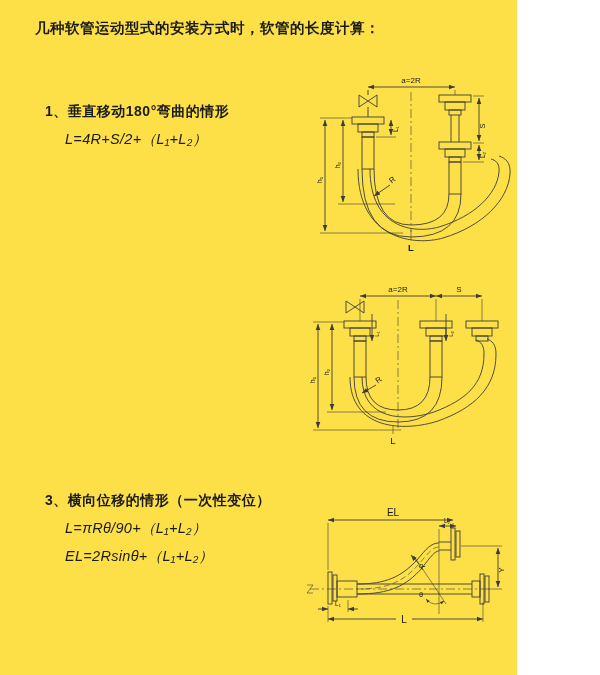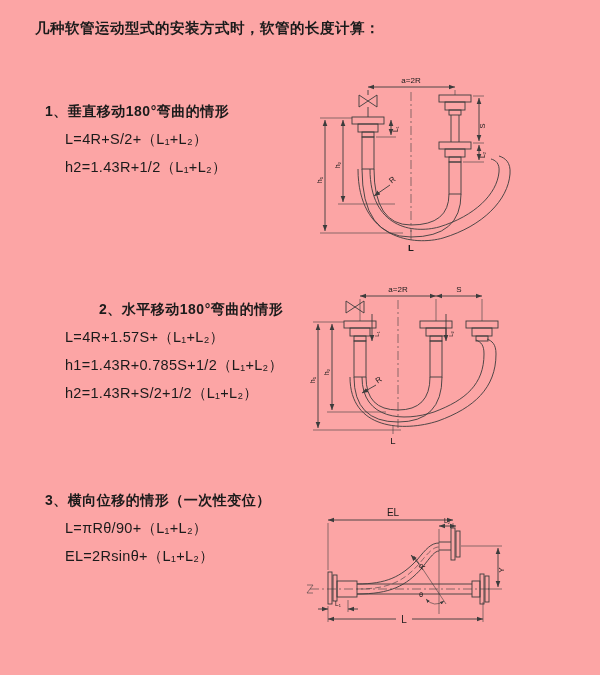--- a/index.html
+++ b/index.html
@@ -1,38 +1,37 @@
 <!DOCTYPE html>
 <html><head>
 <meta charset="utf-8">
 <style>
   html,body{margin:0;padding:0;background:#fff;}
-  .page{position:relative;width:600px;height:675px;background:#fca5a5;overflow:hidden;
+  .page{position:relative;width:517px;height:675px;background:#fde047;overflow:hidden;
         font-family:"Liberation Sans","DejaVu Sans",sans-serif;color:#1b1b1b;}
   .title{position:absolute;left:35px;top:19px;font-size:14.5px;font-weight:bold;letter-spacing:.5px;}
-  .sec{position:absolute;left:45px;text-align:right;}
+  .sec{position:absolute;left:45px;}
   .sec .hd{font-size:14px;font-weight:bold;letter-spacing:.5px;height:22px;}
-  .sec .f{font-size:14.5px;margin-left:20px;height:28px;display:flex;align-items:center;letter-spacing:.3px;}
+  .sec .f{font-size:14.5px;margin-left:20px;height:28px;display:flex;align-items:center;letter-spacing:.3px;font-style:italic;}
   svg.diag{position:absolute;}
   svg .ln{stroke:#3c3c3c;stroke-width:.9;fill:none;}
   svg .thin{stroke:#3c3c3c;stroke-width:.6;fill:none;}
   svg .cl{stroke:#3c3c3c;stroke-width:.6;fill:none;stroke-dasharray:9 3 2 3;}
   svg text{fill:#1b1b1b;stroke:none;font-family:"Liberation Sans","DejaVu Sans",sans-serif;}
 </style>
 </head>
 <body>
 
 <div class="page">
 
   <div class="title">几种软管运动型式的安装方式时，软管的长度计算：</div>
 
   <div class="sec" style="top:103px">
     <div class="hd">1、垂直移动180°弯曲的情形</div>
     <div class="f">L=4R+S/2+（L₁+L₂）</div>
-    <div class="f">h2=1.43R+1/2（L₁+L₂）</div>
   </div>
 
   <svg class="diag" style="left:303px;top:70px" width="287" height="185" viewBox="0 0 287 185">
     <defs>
       <marker id="ar1" viewBox="0 0 10 10" refX="9" refY="5" markerWidth="7.5" markerHeight="7.5" orient="auto-start-reverse">
         <path d="M0,1.5 L9,5 L0,8.5 z" fill="#3c3c3c"></path>
       </marker>
       <pattern id="br1" width="4" height="4" patternUnits="userSpaceOnUse">
         <path d="M0,0 L4,4 M4,0 L0,4" stroke="#8a8a8a" stroke-width="0.5"></path>
       </pattern>
@@ -96,26 +95,20 @@
       <text transform="translate(182,56) rotate(-90)" font-size="7.5" text-anchor="middle">S</text>
       <text transform="translate(95,62) rotate(-90)" font-size="6.5">L₁</text>
       <text transform="translate(182,88) rotate(-90)" font-size="6.5">L₂</text>
       <text transform="translate(19,110) rotate(-90)" font-size="7" text-anchor="middle">h₁</text>
       <text transform="translate(37,95) rotate(-90)" font-size="7" text-anchor="middle">h₂</text>
       <text transform="translate(91,112) rotate(-40)" font-size="8" text-anchor="middle">R</text>
       <text x="108" y="181" text-anchor="middle" font-size="9.5" font-weight="bold">L</text>
     </g>
   </svg>
 
-  <div class="sec" style="top:301px">
-    <div class="hd">2、水平移动180°弯曲的情形</div>
-    <div class="f">L=4R+1.57S+（L₁+L₂）</div>
-    <div class="f">h1=1.43R+0.785S+1/2（L₁+L₂）</div>
-    <div class="f">h2=1.43R+S/2+1/2（L₁+L₂）</div>
-  </div>
 
   <svg class="diag" style="left:306px;top:280px" width="284" height="170" viewBox="0 0 284 170">
     <defs>
       <marker id="ar2" viewBox="0 0 10 10" refX="9" refY="5" markerWidth="7.5" markerHeight="7.5" orient="auto-start-reverse">
         <path d="M0,1.5 L9,5 L0,8.5 z" fill="#3c3c3c"></path>
       </marker>
       <pattern id="br2" width="4" height="4" patternUnits="userSpaceOnUse">
         <path d="M0,0 L4,4 M4,0 L0,4" stroke="#8a8a8a" stroke-width="0.5"></path>
       </pattern>
     </defs>

